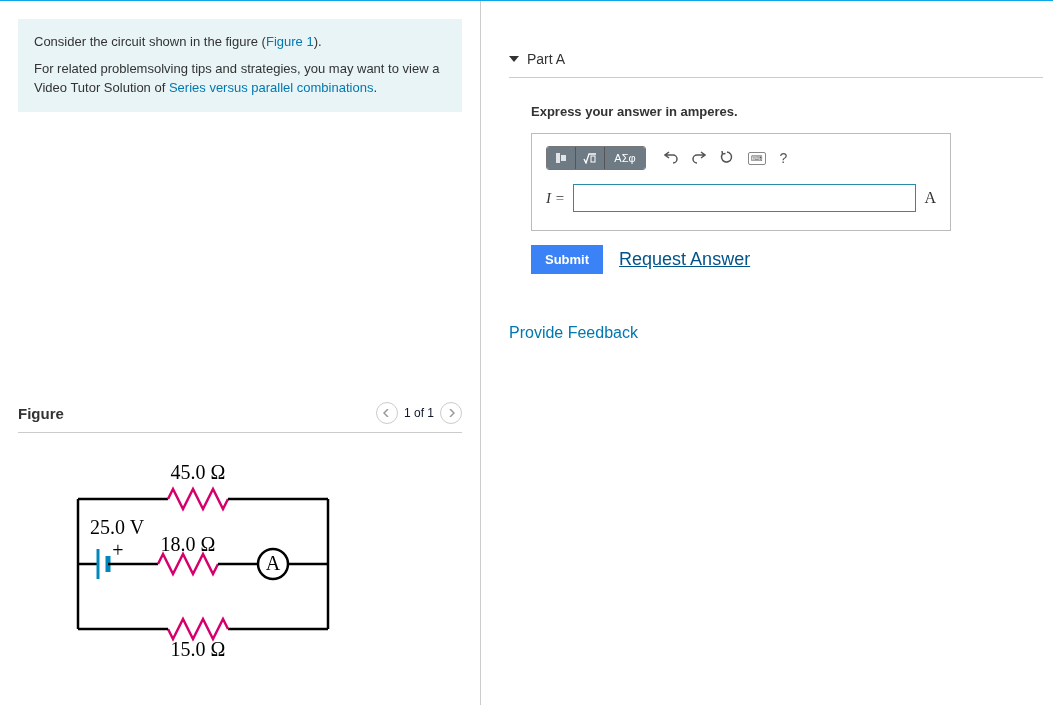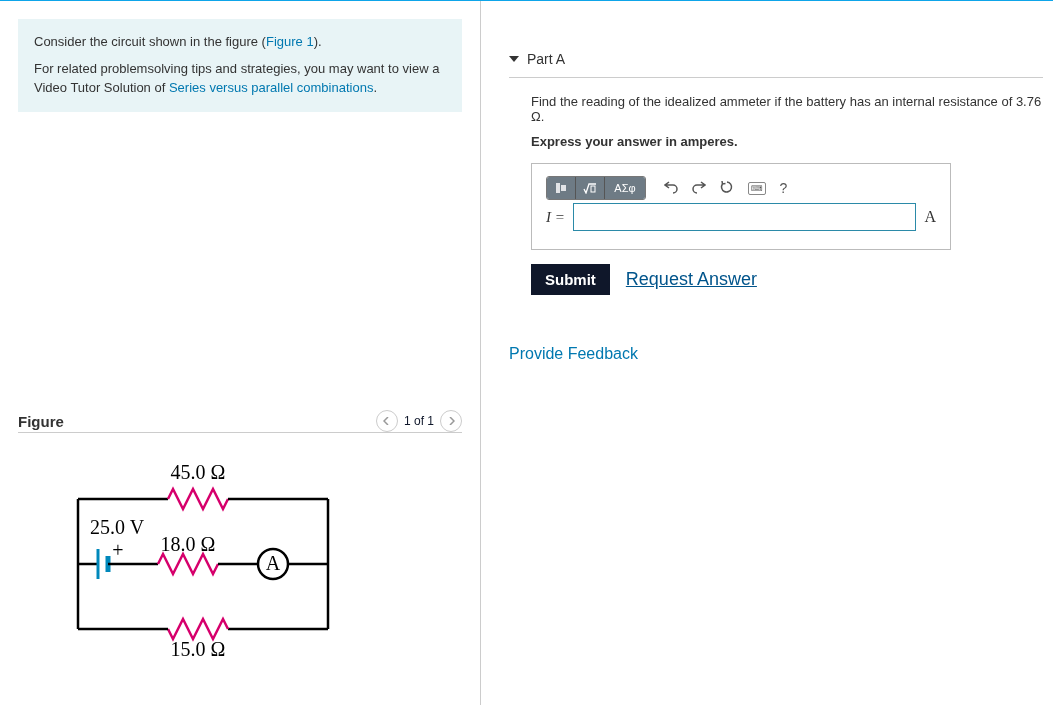--- a/index.html
+++ b/index.html
@@ -37,20 +37,21 @@
   .figure-area {
     margin: 18px;
     margin-top: auto;
     padding-top: 18px;
   }
   .figure-header {
     display: flex;
     align-items: center;
     justify-content: space-between;
     border-bottom: 1px solid #ccc;
+    padding-bottom: 8px;
   }
   .figure-title {
     font-size: 15px;
     font-weight: bold;
   }
   .pager {
     display: flex;
     align-items: center;
     gap: 6px;
     font-size: 12px;
@@ -100,21 +101,21 @@
   .answer-box {
     border: 1px solid #bbb;
     width: 390px;
     padding: 12px 14px 18px 14px;
     margin-top: 14px;
   }
   .toolbar {
     display: flex;
     align-items: center;
     gap: 0;
-    margin-bottom: 3px;
+    margin-bottom: 14px;
   }
   .tool-group {
     display: flex;
     border: 1px solid #777;
     border-radius: 3px;
     overflow: hidden;
   }
   .tool-btn {
     background: #6e7b85;
     color: #fff;
@@ -168,25 +169,25 @@
     font-family: 'Times New Roman', serif;
     font-size: 16px;
   }
   .submit-row {
     margin-top: 14px;
     display: flex;
     align-items: center;
     gap: 16px;
   }
   .submit-btn {
-    background: #0f172a;
+    background: #3b82f6;
     color: #fff;
     border: none;
     padding: 7px 14px;
-    font-size: 15px;
+    font-size: 13px;
     font-weight: bold;
     cursor: pointer;
   }
   .request-link {
     color: #00548b;
     text-decoration: underline;
     cursor: pointer;
     font-size: 18px;
   }
   .feedback-link {
@@ -272,21 +273,20 @@
       </div>
     </div>
   </div>
 
   <div class="right-pane">
     <div class="part-header">
       <div class="caret-down"></div>
       <div class="part-title">Part A</div>
     </div>
     <div class="part-body">
-      <div>Find the reading of the idealized ammeter if the battery has an internal resistance of 3.76 Ω.</div>
       <div style="margin-top:10px; font-weight:bold;">Express your answer in amperes.</div>
 
       <div class="answer-box">
         <div class="toolbar">
           <div class="tool-group">
             <div class="tool-btn">
               <svg width="12" height="12" viewBox="0 0 12 12">
                   <rect x="1" y="1" width="4" height="10" fill="#fff" opacity="0.8"></rect>
                   <rect x="6" y="3" width="5" height="6" fill="#fff" opacity="0.8"></rect>
                 </svg>

